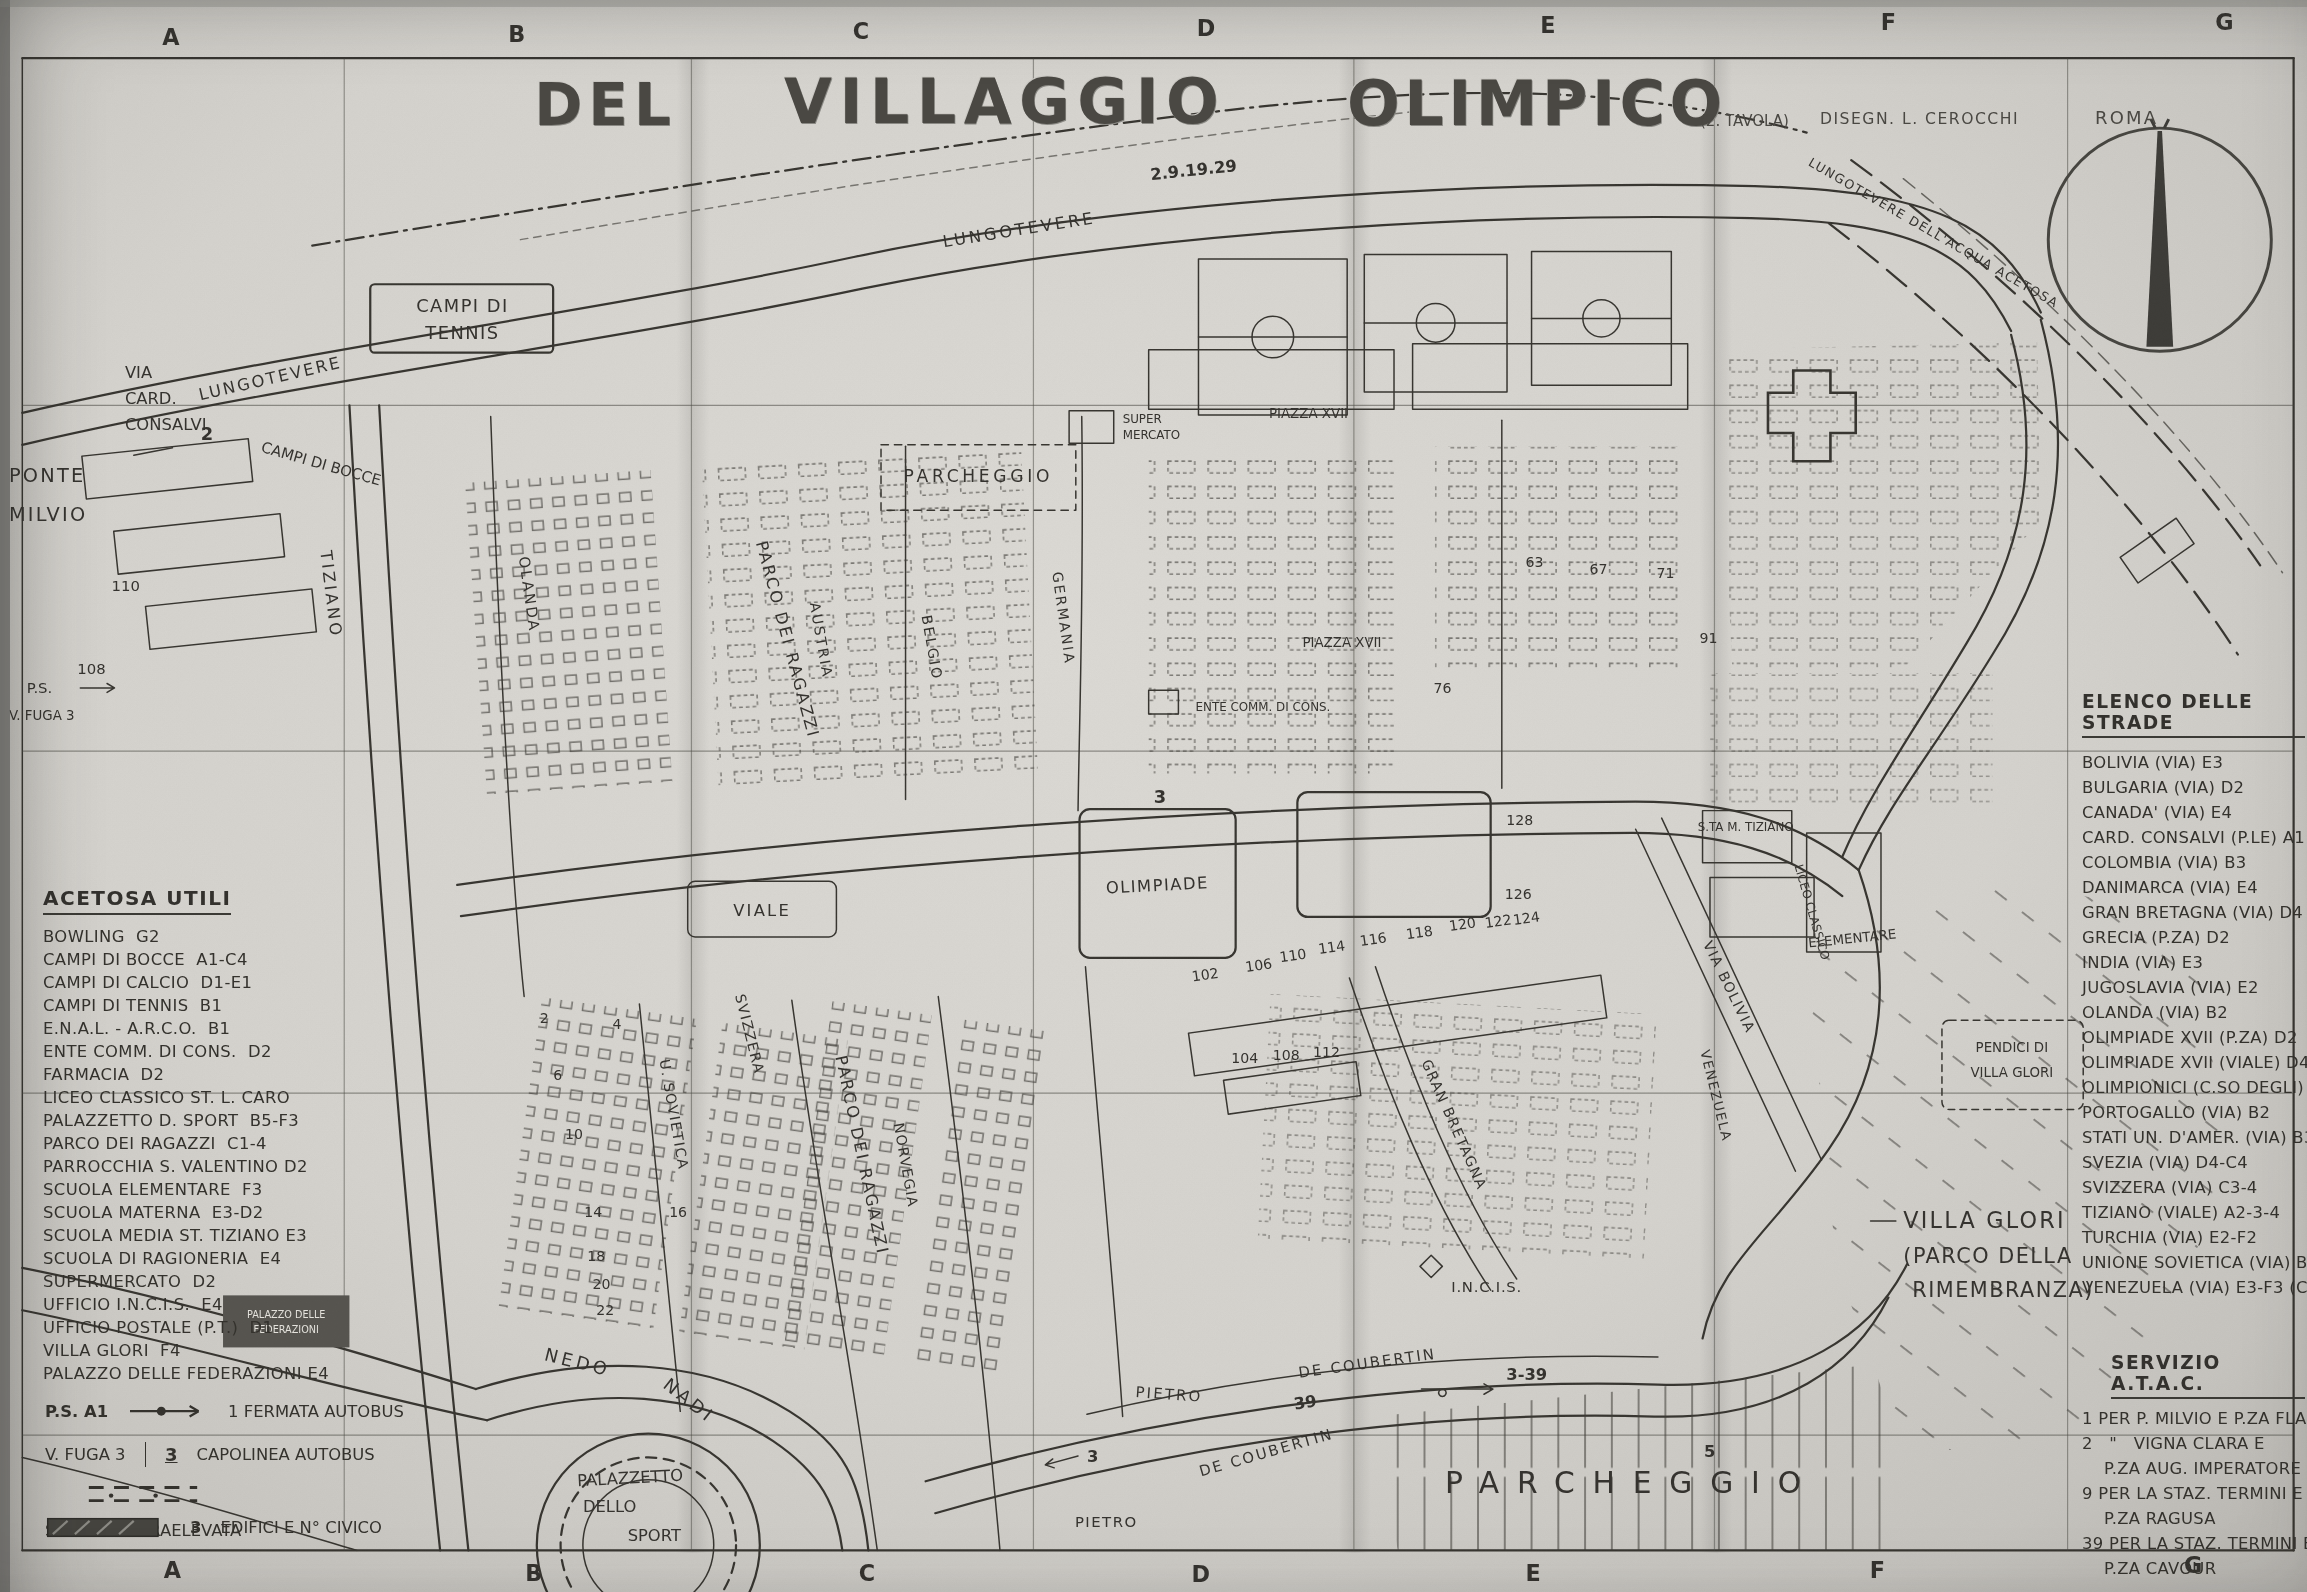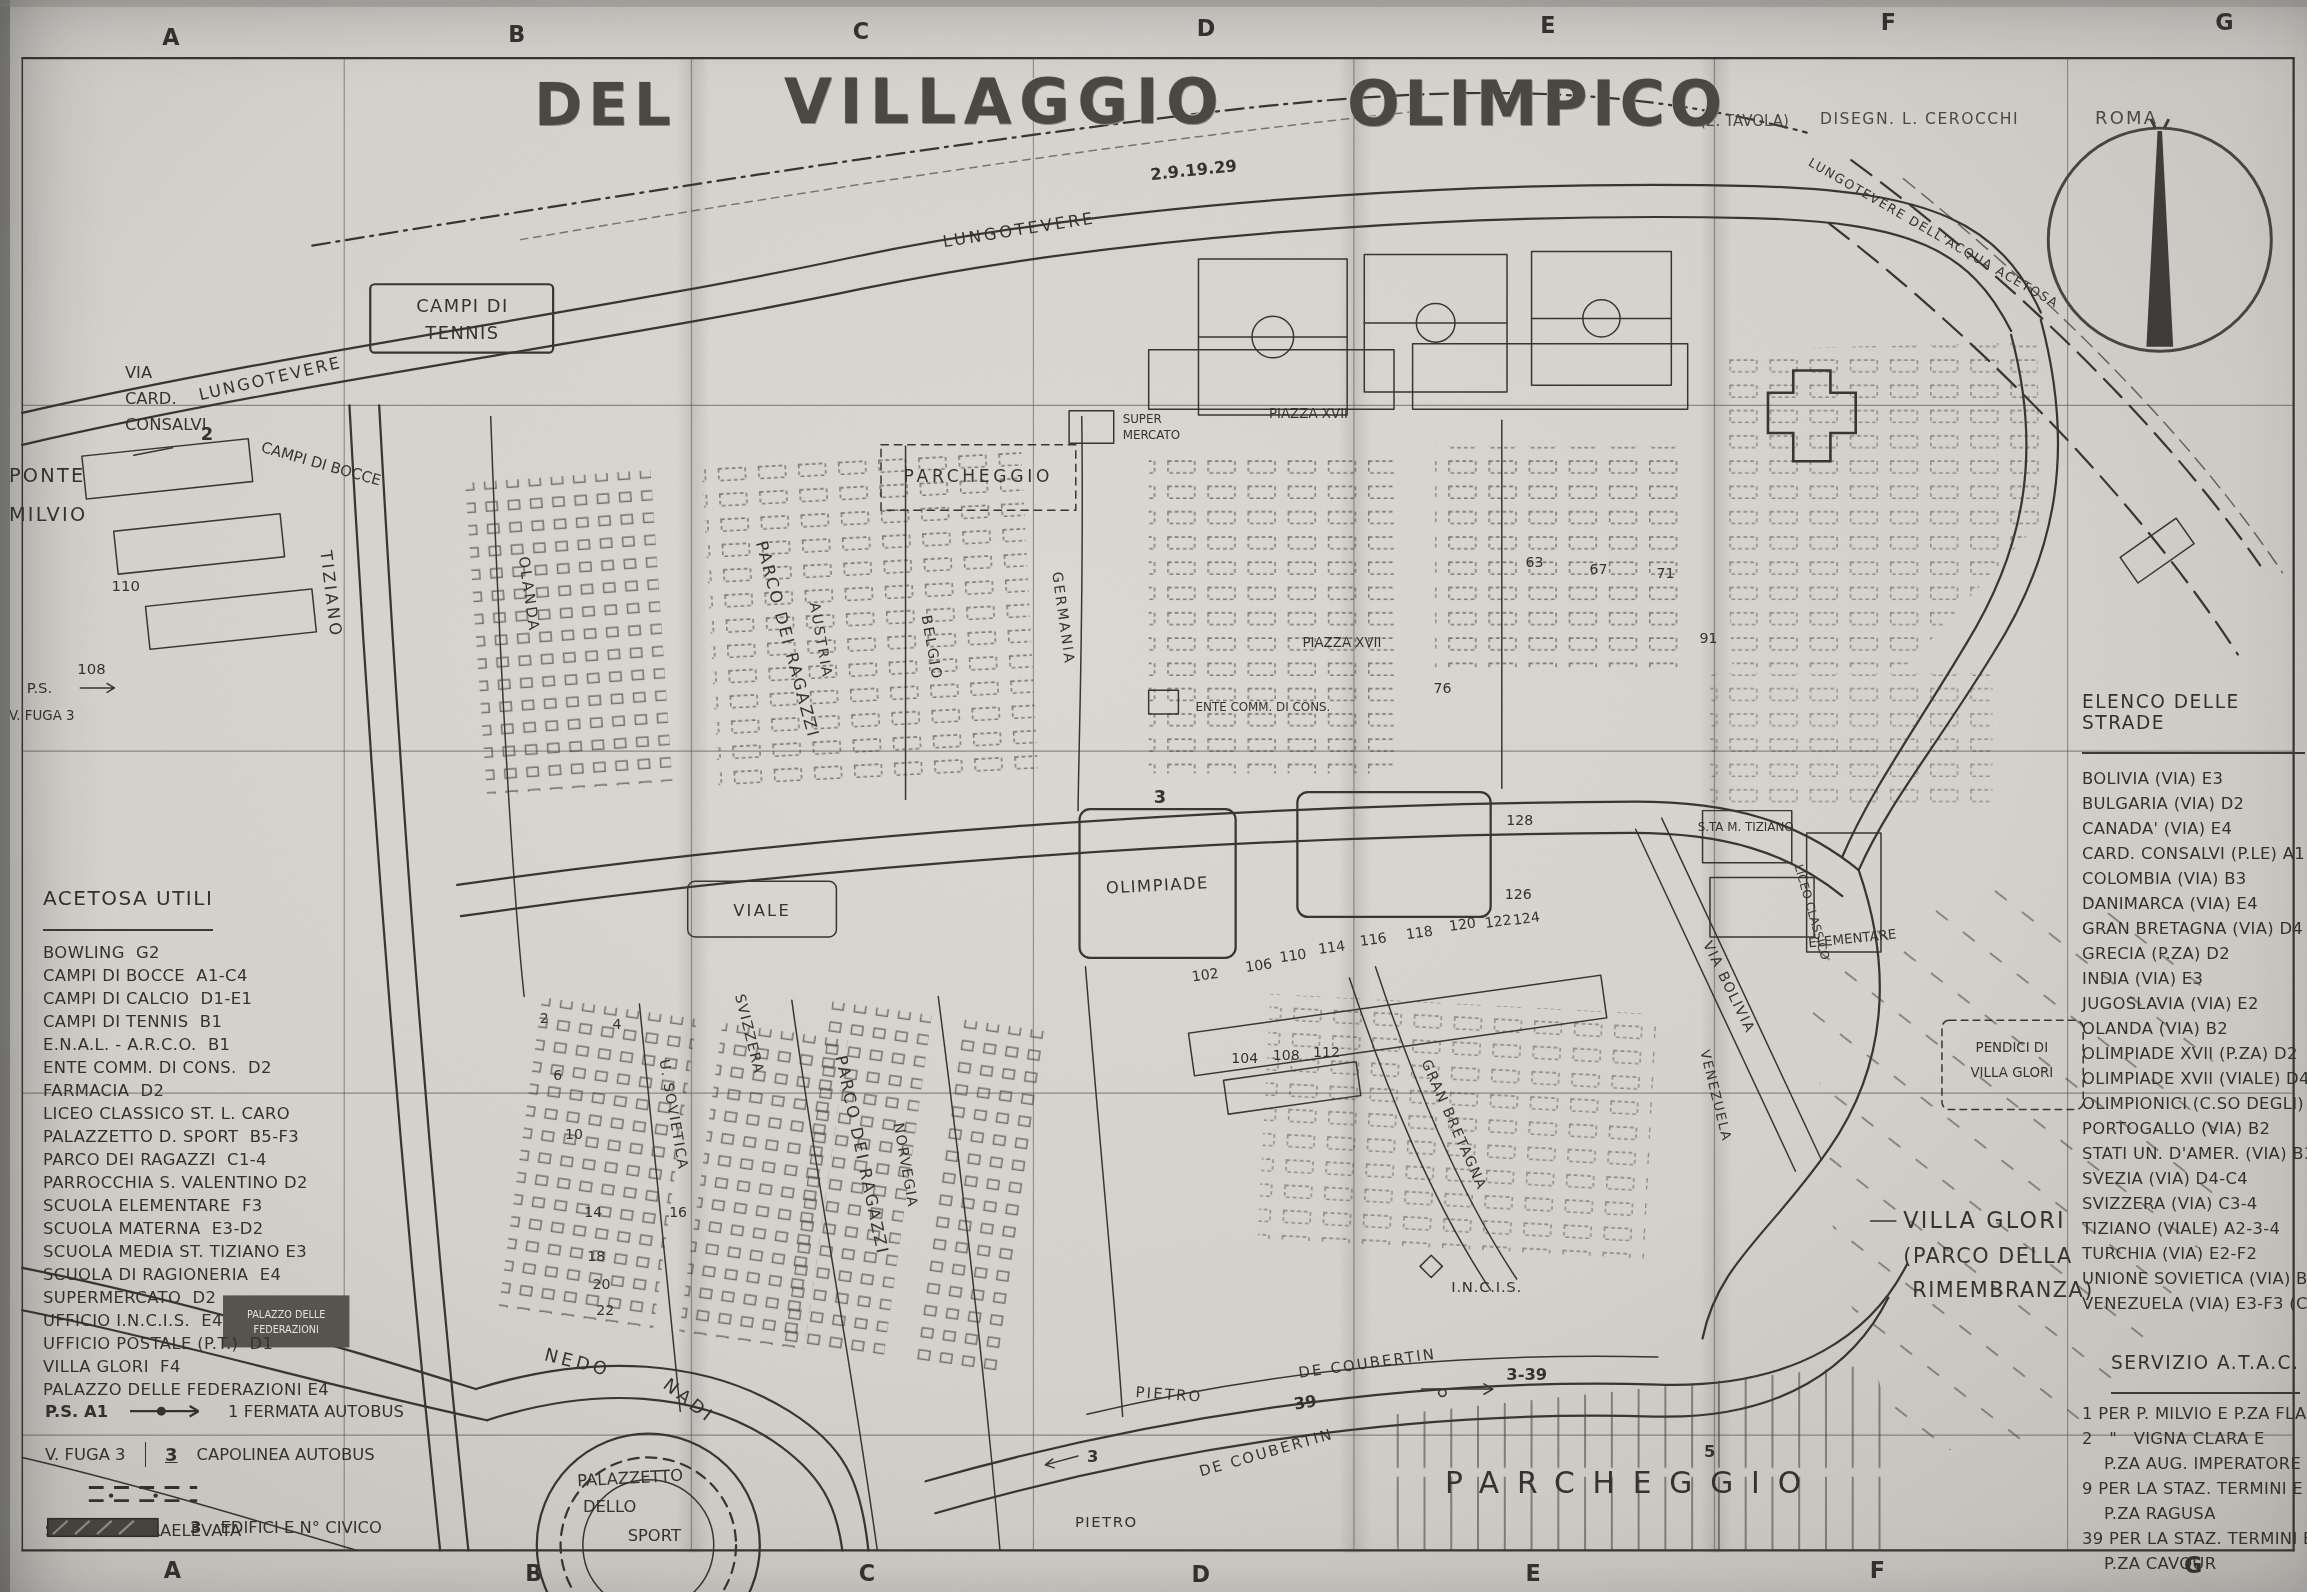--- a/index.html
+++ b/index.html
@@ -14,22 +14,22 @@
   .lbl{font-family:"DejaVu Sans",sans-serif;fill:#33312d;}
   .ink{stroke:#36342f;fill:none;stroke-width:3;stroke-linecap:round;stroke-linejoin:round;}
   .thin{stroke-width:2;}
   .fold{stroke:#4a4944;stroke-width:1.6;opacity:.5;}
   .row{stroke:#4a4944;stroke-width:1.6;opacity:.55;}
   
   .bigword{position:absolute;text-align:center;font-weight:bold;color:#4a4843;
     text-shadow:0.7px 0.7px 0 #8a8984, -0.7px -0.7px 0 #c9c7c2;}
   
   .leg{position:absolute;}
-  .leg-head{font-size:20px;font-weight:normal;letter-spacing:1.5px;border-bottom:2.2px solid #3b3a35;
-    display:inline-block;padding-bottom:19px;color:#33312d;}
+  .leg-head{font-size:20px;font-weight:bold;letter-spacing:1.5px;border-bottom:2.2px solid #3b3a35;
+    display:inline-block;padding-bottom:3px;color:#33312d;}
   .nu-item{font-size:16.4px;line-height:23px;letter-spacing:0.4px;white-space:pre;color:#34322d;}
   .el-item{font-size:16.4px;line-height:25px;letter-spacing:0.3px;white-space:pre;color:#34322d;}
   .at-item{font-size:16.4px;line-height:25px;letter-spacing:0.3px;white-space:pre;color:#34322d;}
   .symrow{position:absolute;display:flex;align-items:center;gap:19px;font-size:16.4px;color:#34322d;white-space:nowrap;}
   .u3{font-weight:bold;text-decoration:underline;font-size:18px;}
 </style>
 </head>
 <body>
 
 <div class="paper">

